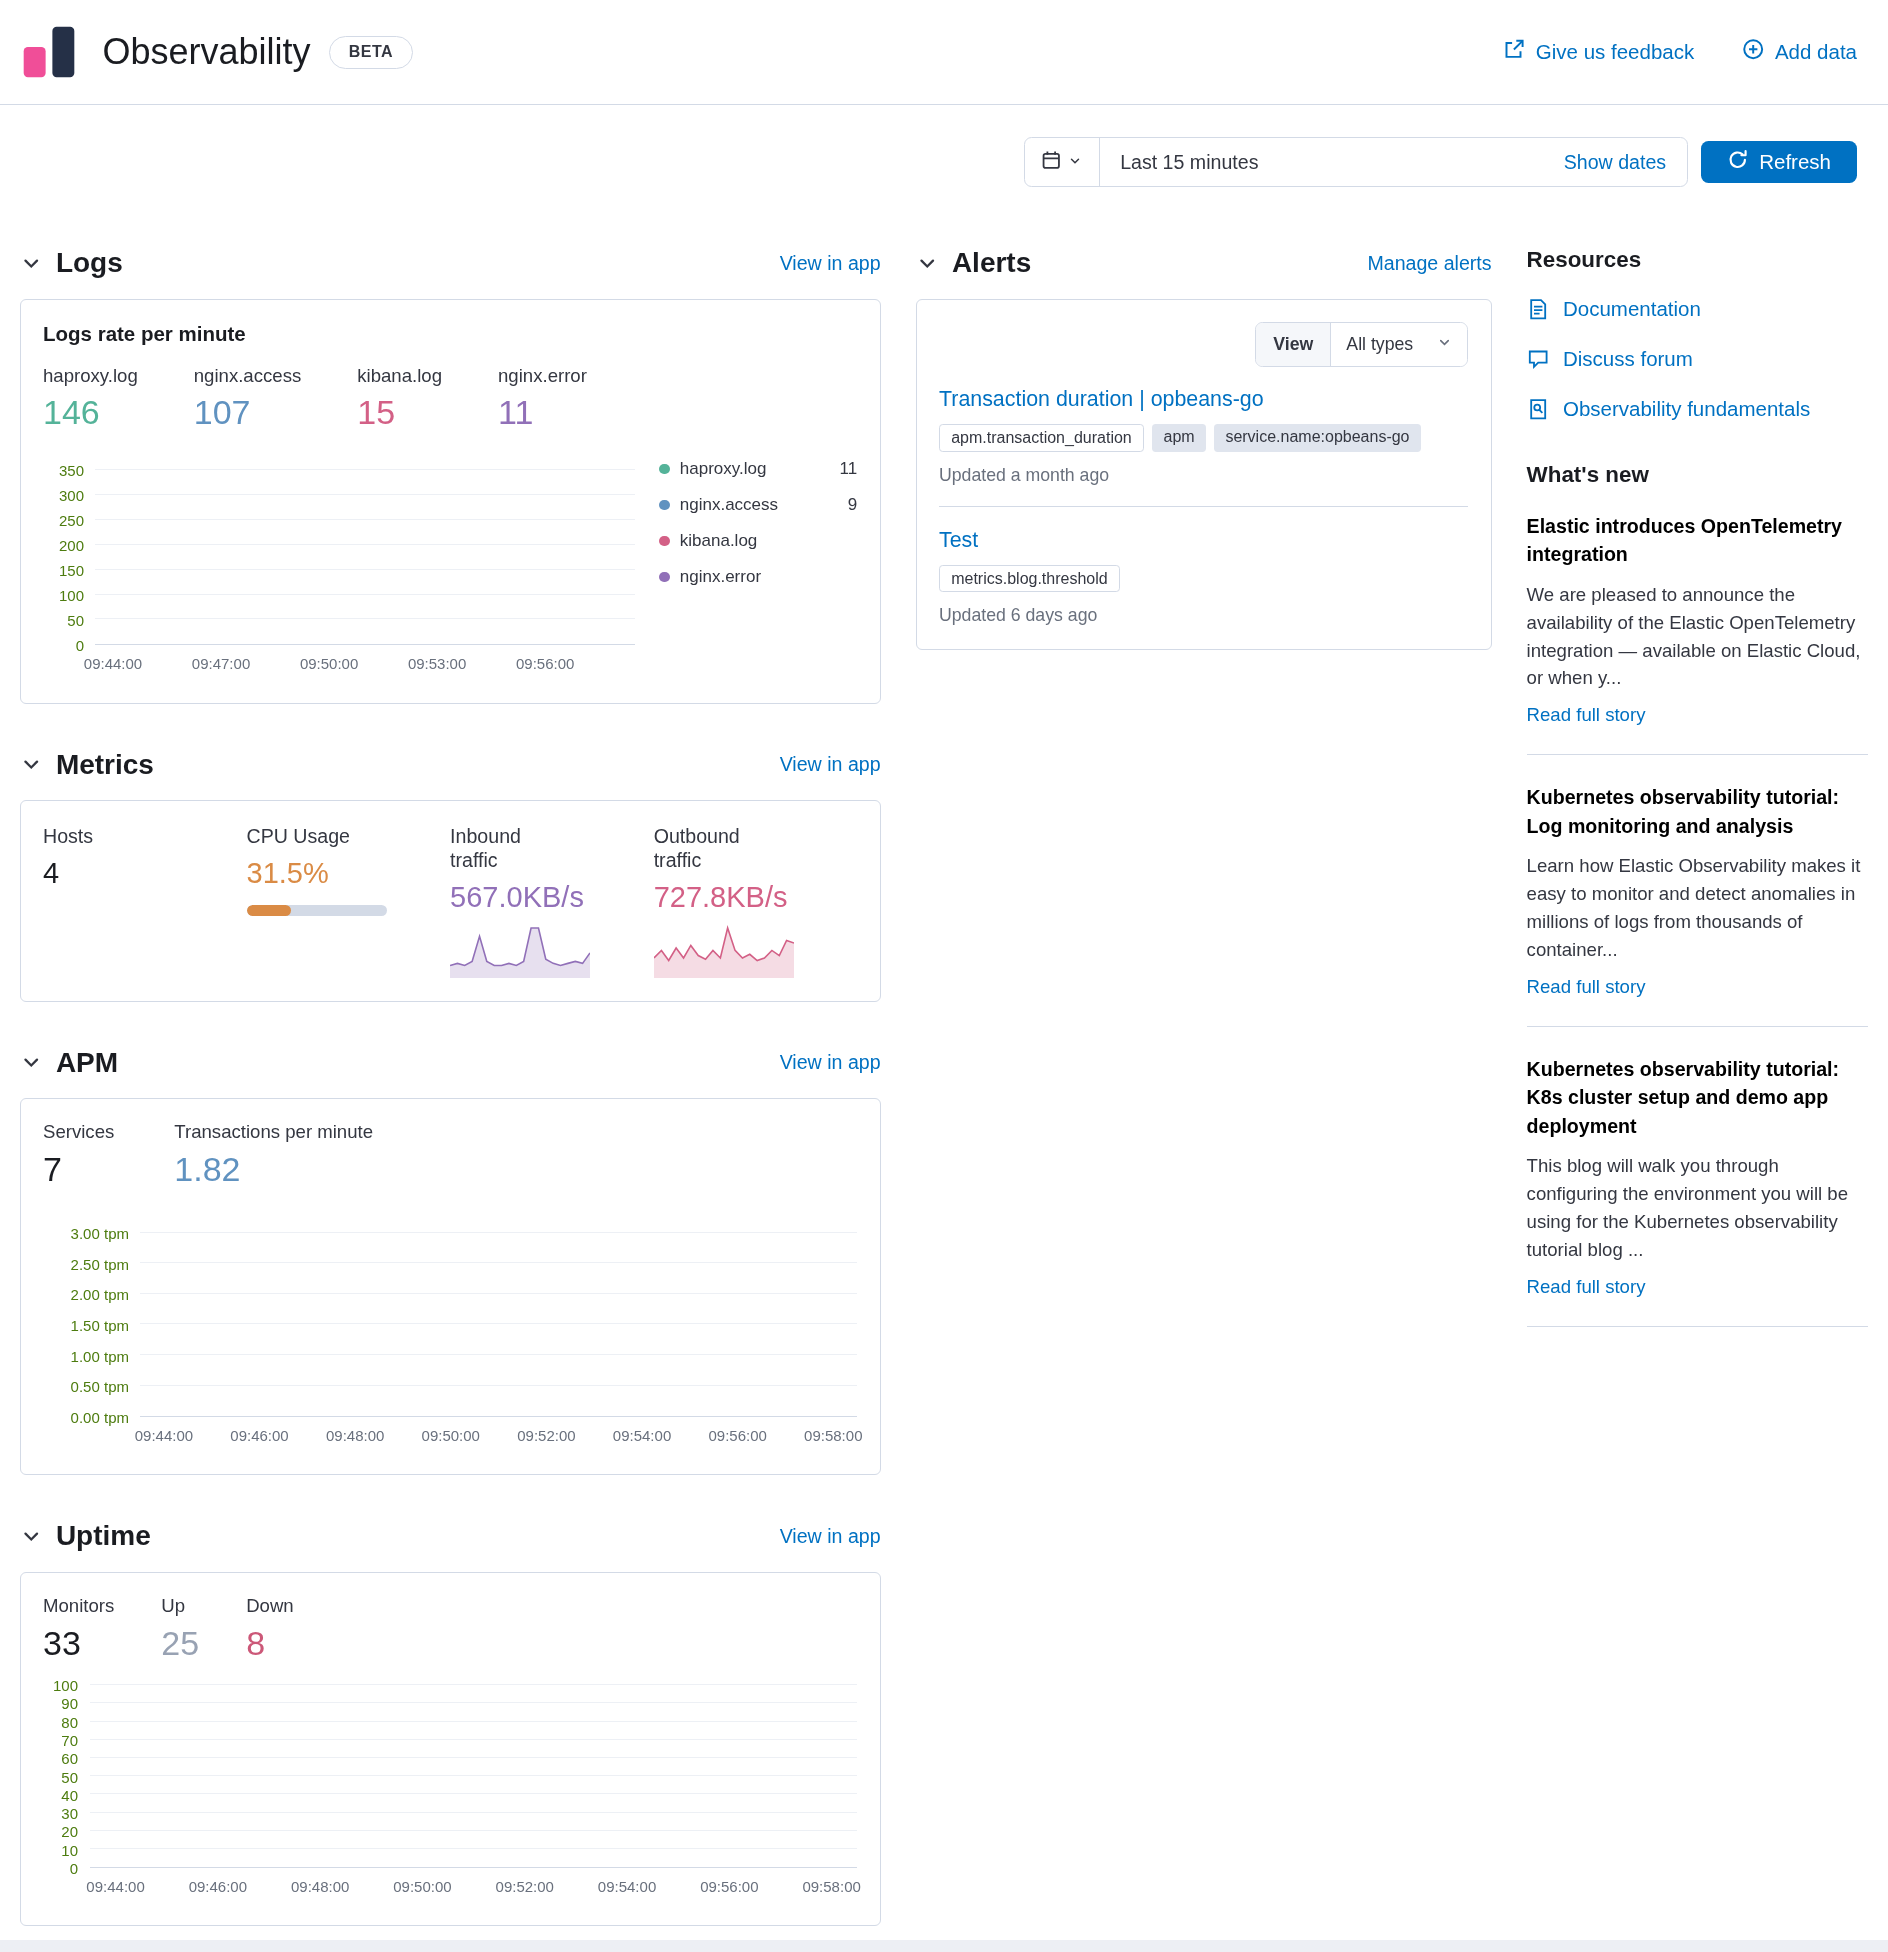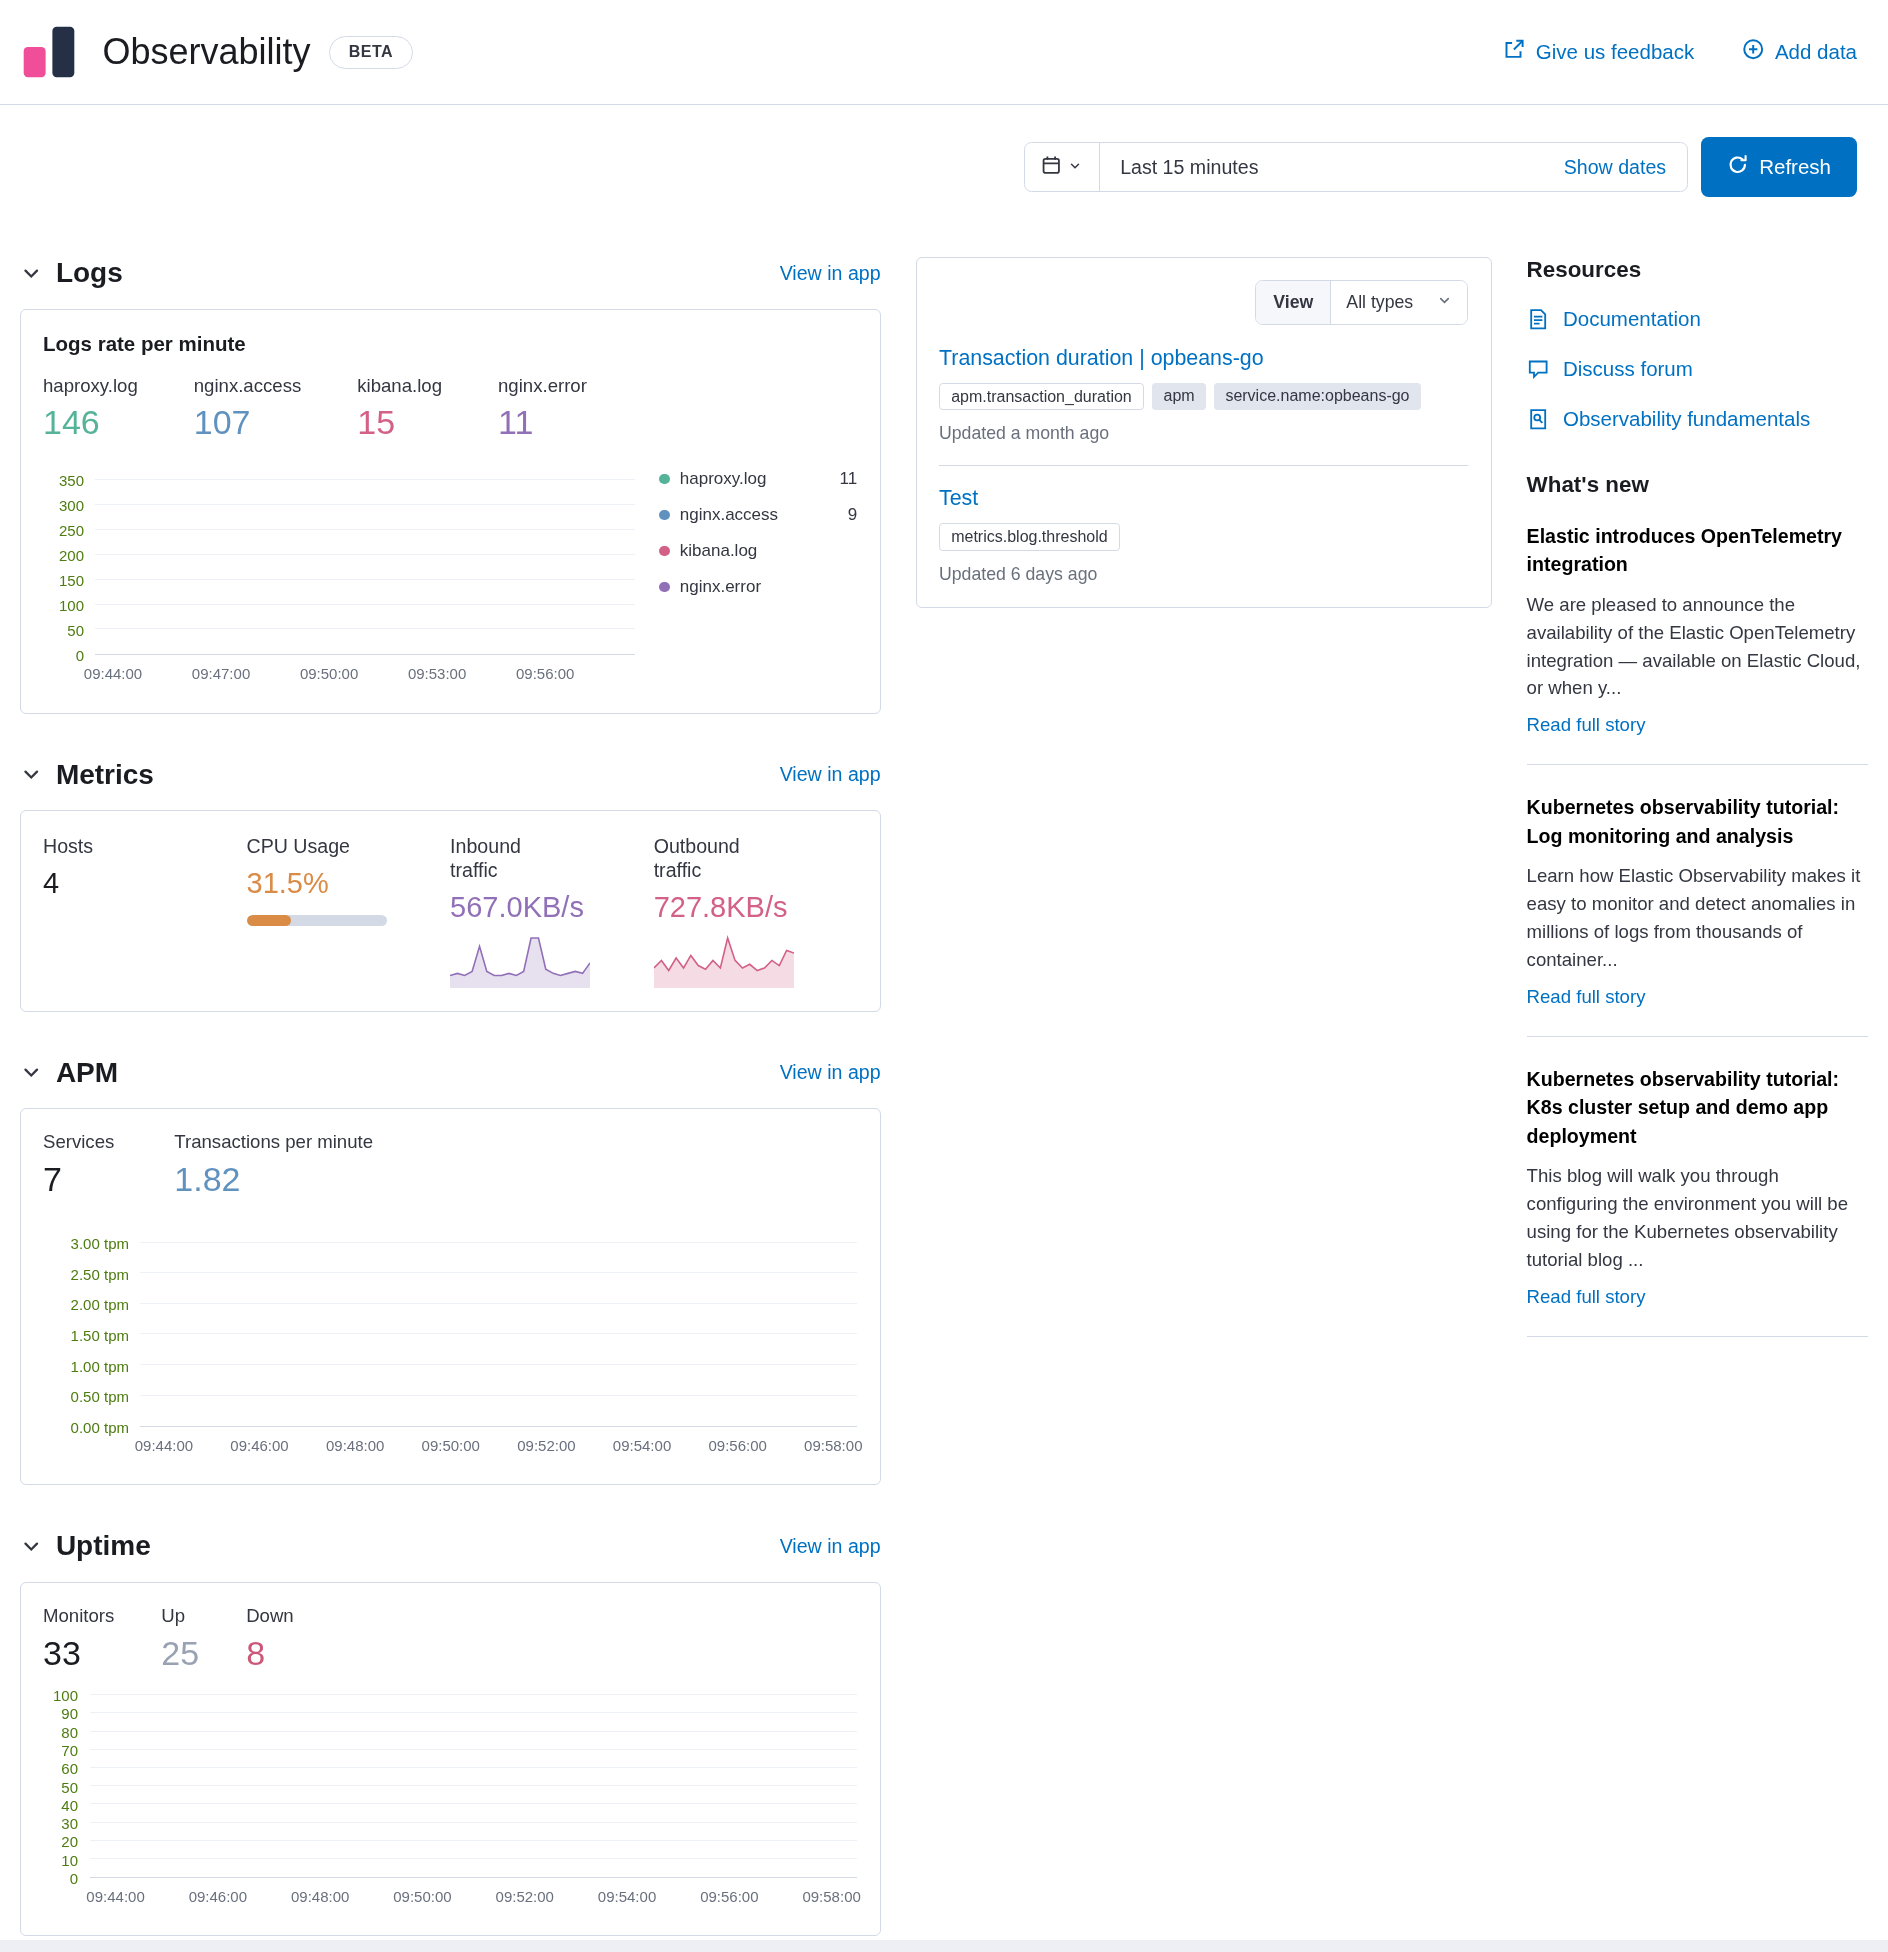--- a/index.html
+++ b/index.html
@@ -18,21 +18,21 @@
   .header-links{margin-left:auto;display:flex;align-items:center;gap:48px}
   .hlink{display:inline-flex;align-items:center;gap:10.3px;font-size:20.5px}
 
   
   .toolbar{display:flex;justify-content:flex-end;align-items:center;gap:13px;padding:32px 32px 0}
   .datepicker{display:flex;align-items:center;width:664px;height:50px;border:0.9px solid #D3DAE6;border-radius:7.5px;background:#fff}
   .dp-cal{height:100%;width:75px;display:flex;align-items:center;justify-content:center;gap:6.5px;
           background:none;border:none;border-right:0.9px solid #D3DAE6}
   .dp-range{flex:1;padding:0 20.5px;font-size:19.6px;color:#343741;cursor:pointer}
   .dp-show{padding-right:20.5px;font-size:19.6px;white-space:nowrap}
-  .refresh-btn{height:60px;padding:0 26px;background:#0071C2;color:#fff;border:none;border-radius:7.5px;
+  .refresh-btn{height:42px;padding:0 26px;background:#0071C2;color:#fff;border:none;border-radius:7.5px;
                font-size:20.5px;font-weight:500;display:flex;align-items:center;gap:11.2px}
 
   
   main{display:grid;grid-template-columns:861px 576px 341px;column-gap:35px;padding:0 19.6px;margin-top:60px}
   section{margin-bottom:45px}
   .sec-head{display:flex;align-items:center;gap:12px;margin-bottom:19.6px}
   .sec-head h2{font-size:28px;font-weight:600;color:#1A1C21}
   .chev-btn{background:none;border:none;display:flex;align-items:center;padding:1.9px}
   .sec-head .view-link{margin-left:auto;font-size:19.6px}
   .panel{border:0.9px solid #D3DAE6;border-radius:6px;background:#fff;padding:22.4px}
@@ -699,20 +699,29 @@
               <div class="xtick" style="left:83.33333333333334%">09:56:00</div>
               <div class="xtick" style="left:96.66666666666667%">09:58:00</div>
             </div>
           </div>
       </div>
     </section>
   </div>
 
   <div class="col-mid">
     <section>
+      <div class="sec-head">
+        <button class="chev-btn">
+          <svg width="20.5" height="20.5" viewBox="0 0 16 16" fill="none" stroke="#343741" stroke-width="1.8" stroke-linecap="round">
+              <path d="M3.5 6l4.5 4.5L12.5 6"></path>
+            </svg>
+        </button>
+        <h2>Alerts</h2>
+        <a class="view-link">Manage alerts</a>
+      </div>
       <div class="panel">
         <div class="alerts-ctl-row">
           <div class="viewctl">
             <span class="pre">View</span>
             <button class="sel">
               <span>All types</span>
               <span>
                 <svg width="15" height="15" viewBox="0 0 16 16" fill="none" stroke="#69707D" stroke-width="1.7" stroke-linecap="round">
                     <path d="M4 6l4 4 4-4"></path>
                   </svg>

